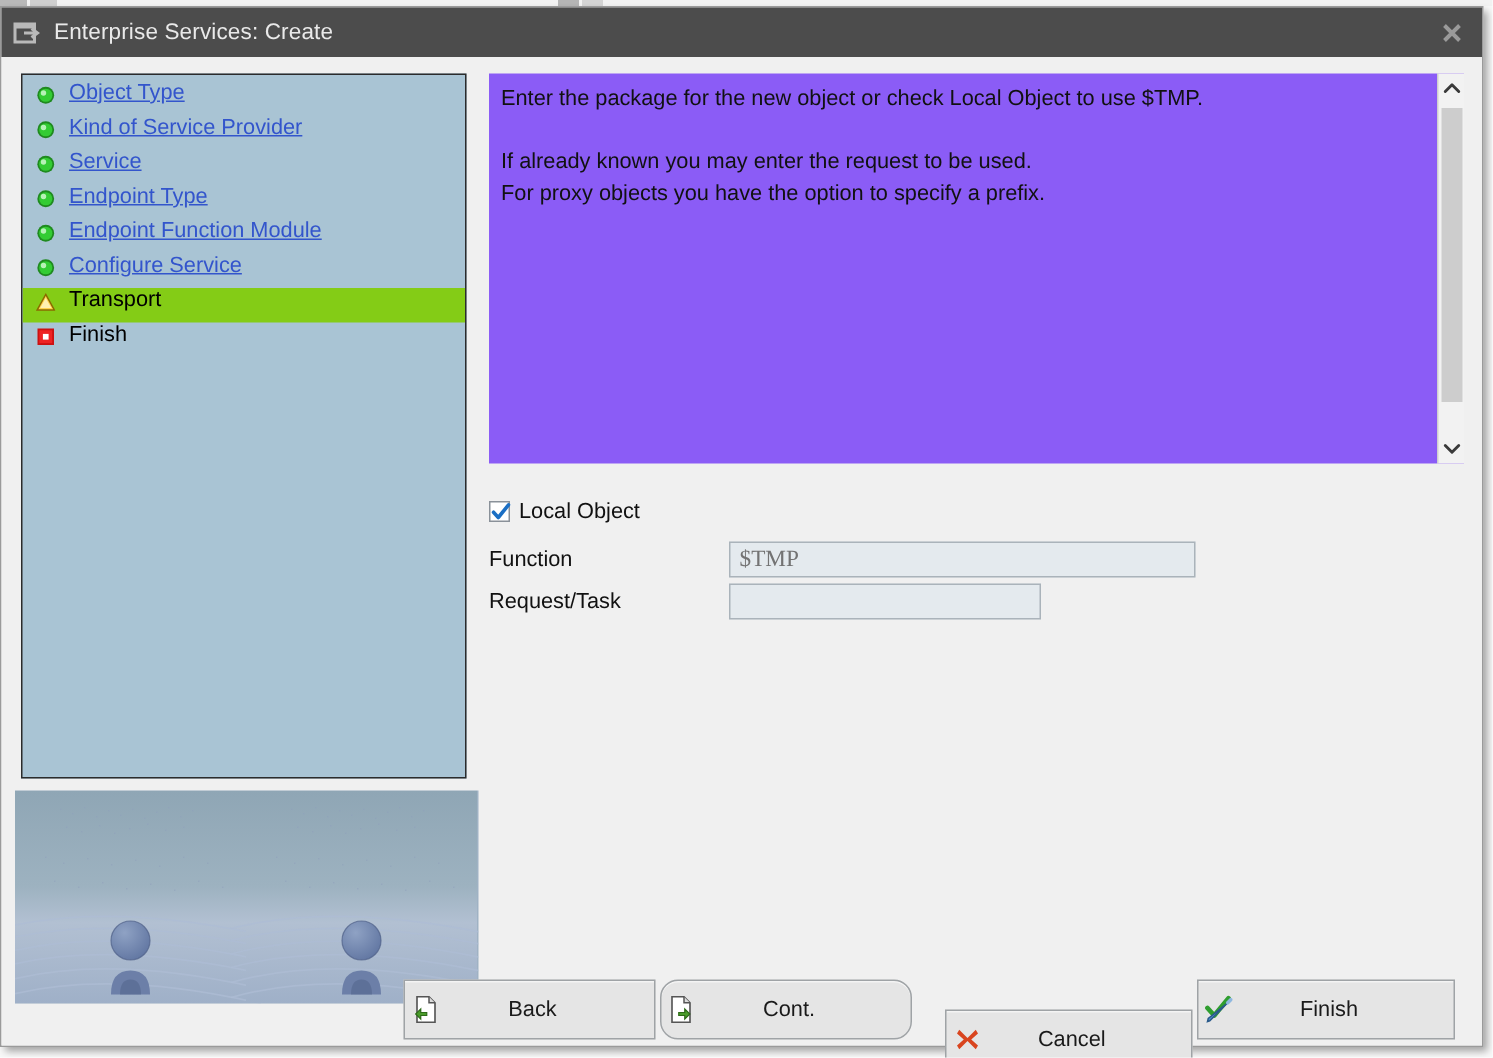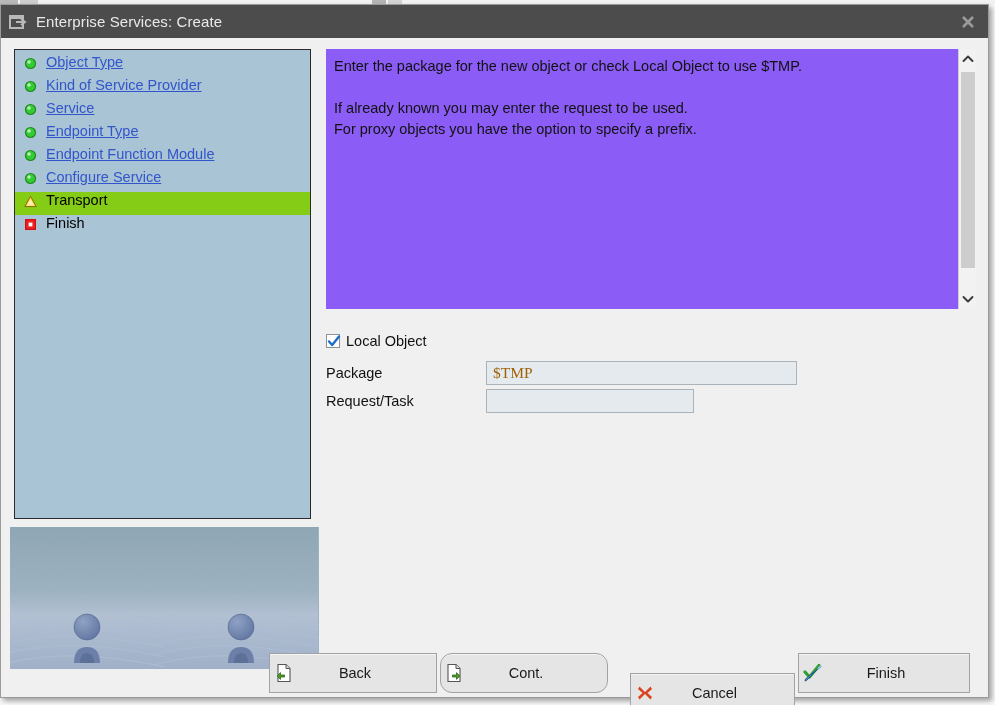--- a/index.html
+++ b/index.html
@@ -154,21 +154,21 @@
     width: 160px; flex: none;
     font-size: 14.5px; color: #111;
     font-family: "Liberation Sans", sans-serif;
   }
   .field-input {
     height: 24px; box-sizing: border-box;
     background: #e4eaee;
     border: 1px solid #aab3ba;
     font-family: "Liberation Serif", serif;
     font-size: 15.5px;
-    color: #a16207;
+    color: #737373;
     padding: 0 6px;
     line-height: 22px;
     outline: none;
   }
   .fi-package { width: 311px; }
   .fi-request { width: 208px; }
 
   
   .btnbar {
     position: absolute; left: 0; bottom: 14px; width: 100%; height: 30px;
@@ -419,21 +419,21 @@
         <div class="cb-row">
           <span class="checkbox">
             <svg width="16" height="16" viewBox="0 0 16 16">
               <path d="M3 8.5 L6.2 12 L13 3.6" fill="none" stroke="#1b6fc4" stroke-width="2.4" stroke-linecap="round" stroke-linejoin="round"></path>
             </svg>
           </span>
           <span class="cb-label">Local Object</span>
         </div>
 
         <div class="field-row">
-          <span class="field-label">Package</span>
+          <span class="field-label">Function</span>
           <input class="field-input fi-package" type="text" value="$TMP" style="">
         </div>
 
         <div class="field-row">
           <span class="field-label">Request/Task</span>
           <input class="field-input fi-request" type="text" value="" style="">
         </div>
 
       </div>
 

